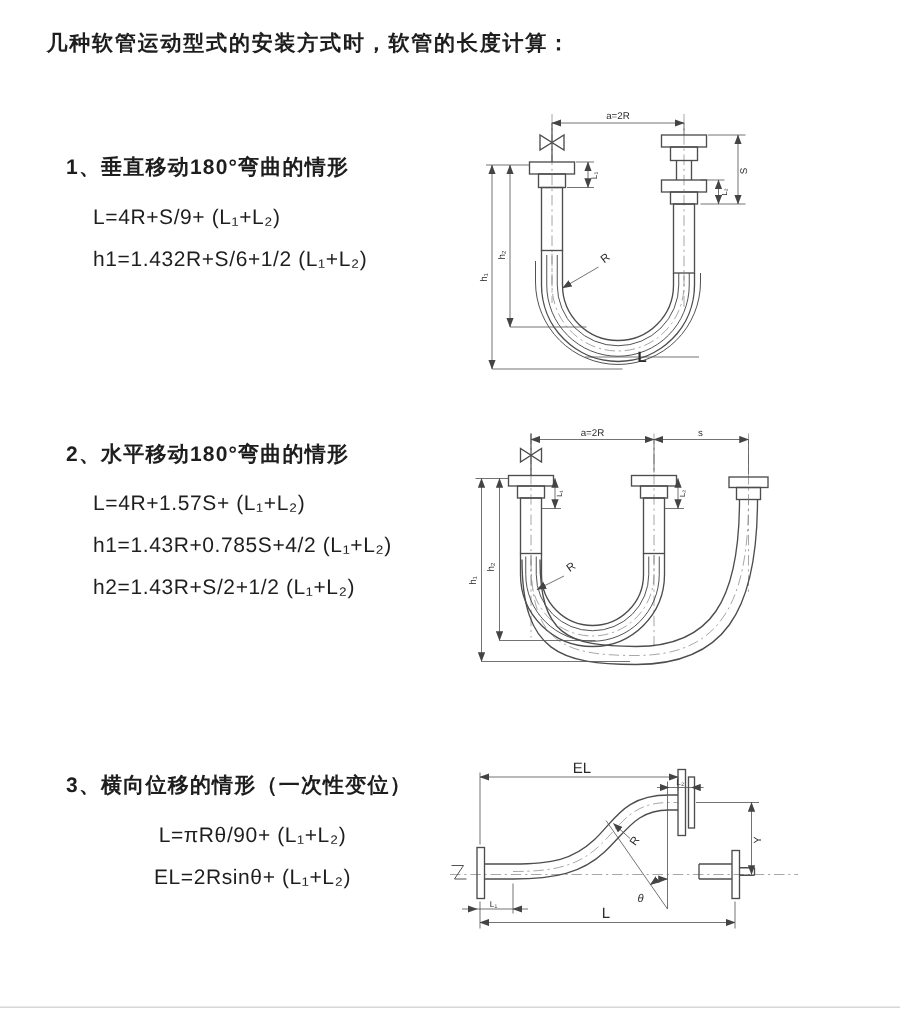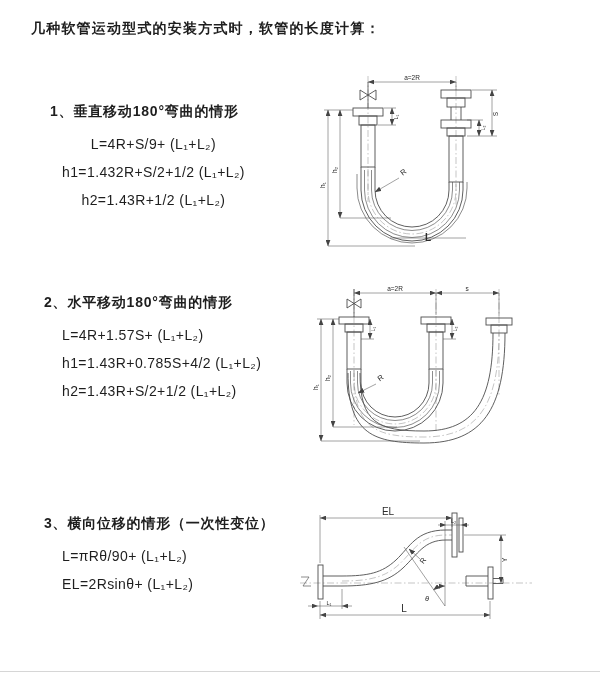--- a/index.html
+++ b/index.html
@@ -6,23 +6,23 @@
   .page{
     position:relative;width:600px;height:675px;background:#ffffff;overflow:hidden;
     font-family:"Liberation Sans","DejaVu Sans",sans-serif;color:#1e1e1e;
   }
   .title{
     position:absolute;left:31px;top:20px;font-size:14px;font-weight:bold;letter-spacing:1.2px;
   }
   .sec{position:absolute;left:44px;}
   .sec-heading{font-size:14px;font-weight:bold;line-height:18px;letter-spacing:0.8px;margin-bottom:10px;}
   .formula{font-size:14px;line-height:28px;padding-left:18px;letter-spacing:0.4px;font-weight:500;}
-  .sec1{top:102px;text-align:center;}
+  .sec1{top:102px;}
   .sec2{top:293px;}
-  .sec3{top:514px;}
+  .sec3{top:514px;text-align:center;}
   .d{position:absolute;}
   .d1{left:318px;top:70px;}
   .d2{left:312px;top:283px;}
   .d3{left:296px;top:503px;}
   .cl{stroke:#8a8a8a;stroke-width:0.5;stroke-dasharray:7,2.5,1.5,2.5;fill:none;}
   .dim{stroke:#555;stroke-width:0.55;fill:none;}
   .draw{stroke:#4d4d4d;stroke-width:0.9;fill:none;}
   .thin{stroke-width:0.65;}
   text{fill:#2a2a2a;stroke:none;font-family:"Liberation Sans","DejaVu Sans",sans-serif;}
   .bottom-rule{position:absolute;left:0;top:671px;width:600px;height:1px;background:#d6d6d6;}
@@ -30,22 +30,21 @@
 </head>
 <body>
 
 <div class="page">
 
   <div class="title">几种软管运动型式的安装方式时，软管的长度计算：</div>
 
   <div class="sec sec1">
     <div class="sec-heading">1、垂直移动180°弯曲的情形</div>
     <div class="formula">L=4R+S/9+ (L₁+L₂)</div>
-    <div class="formula">h1=1.432R+S/2+1/2 (L₁+L₂)</div>
-    <div class="formula">h2=1.43R+1/2 (L₁+L₂)</div>
+    <div class="formula">h1=1.432R+S/6+1/2 (L₁+L₂)</div>
   </div>
 
   <div class="sec sec2">
     <div class="sec-heading">2、水平移动180°弯曲的情形</div>
     <div class="formula">L=4R+1.57S+ (L₁+L₂)</div>
     <div class="formula">h1=1.43R+0.785S+4/2 (L₁+L₂)</div>
     <div class="formula">h2=1.43R+S/2+1/2 (L₁+L₂)</div>
   </div>
 
   <div class="sec sec3">

